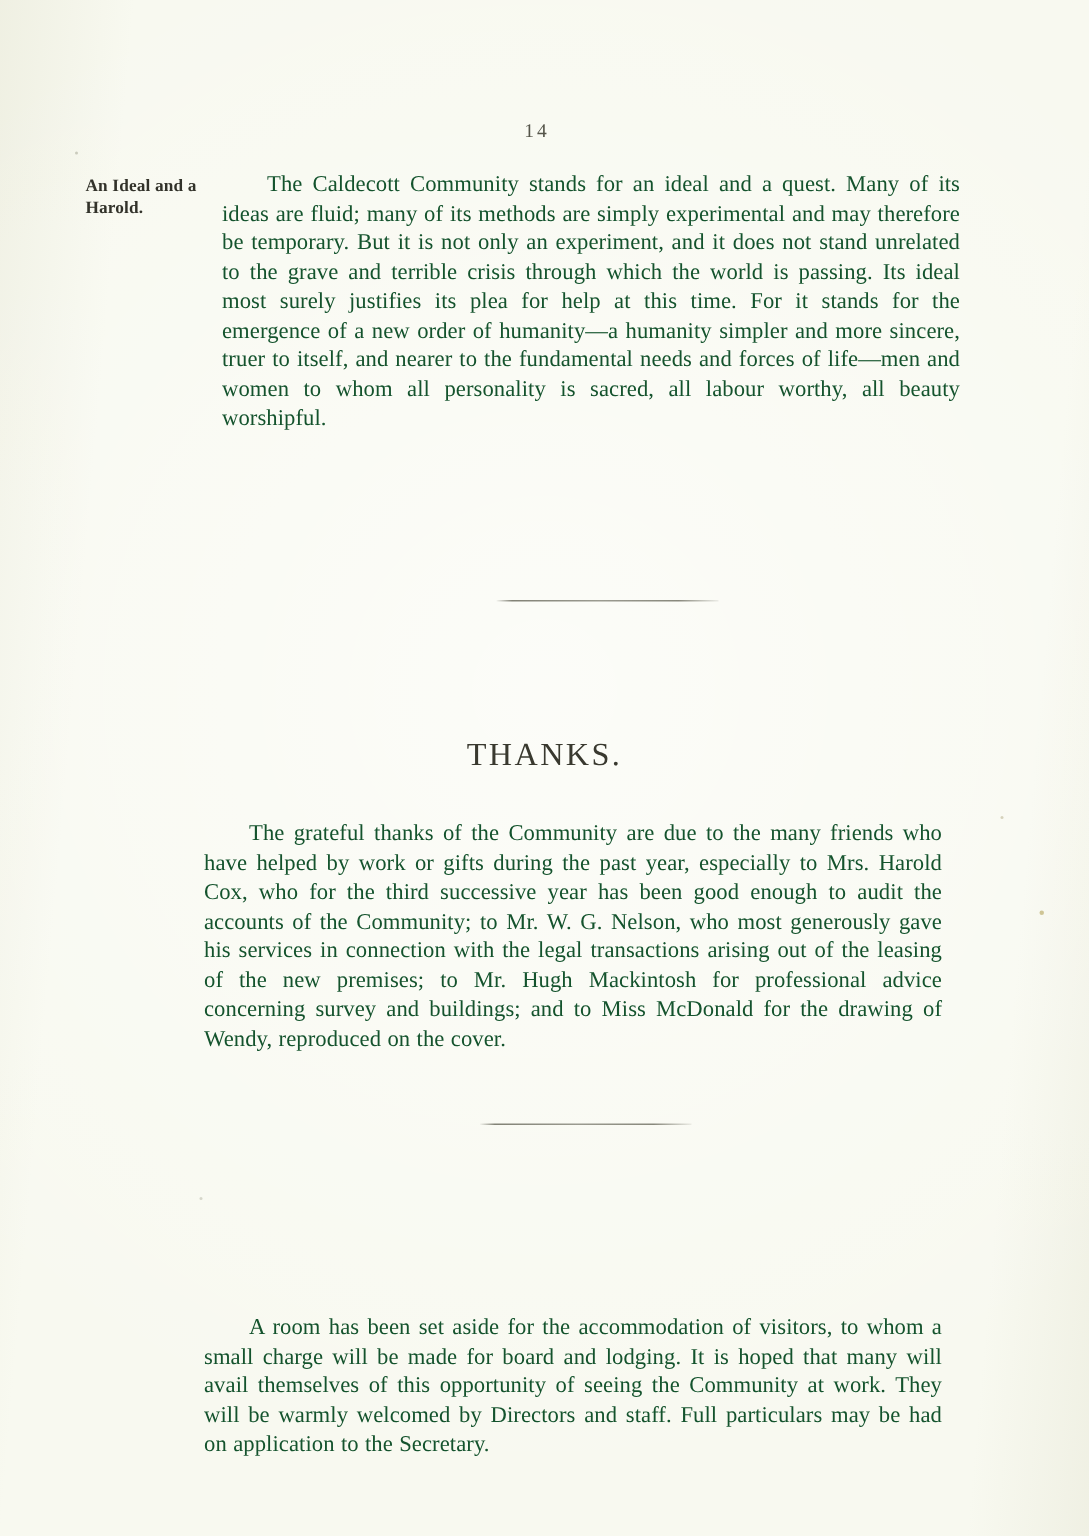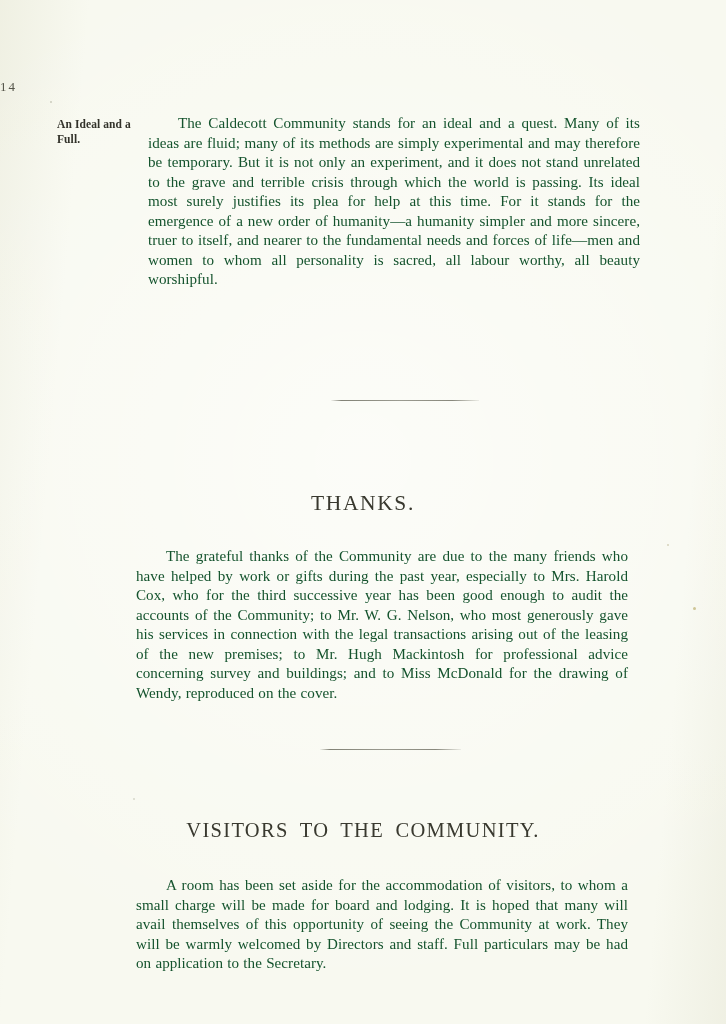--- a/index.html
+++ b/index.html
@@ -40,21 +40,21 @@
     border-radius: 50%;
     pointer-events: none;
   }
 
   
   .folio {
     position: absolute;
     top: 79px;
     left: 0;
     right: 10px;
-    text-align: left;
+    text-align: center;
     font-size: 13px;
     letter-spacing: 2px;
     color: #55554a;
   }
 
   
   .marginal-note {
     position: absolute;
     left: 57px;
     top: 117px;
@@ -145,35 +145,34 @@
 
   <div class="paper-tone"></div>
 
   <div class="speck" style="left:50px; top:101px; width:2px; height:2px; background:rgba(150,150,130,0.45);"></div>
   <div class="speck" style="left:693px; top:607px; width:3px; height:3px; background:rgba(173,155,74,0.55);"></div>
   <div class="speck" style="left:667px; top:544px; width:2px; height:2px; background:rgba(160,150,105,0.40);"></div>
   <div class="speck" style="left:133px; top:798px; width:2px; height:2px; background:rgba(150,150,130,0.35);"></div>
 
   <div class="folio">14</div>
 
-  <div class="marginal-note">An Ideal and a Full.</div>
+  <div class="marginal-note">An Ideal and a Harold.</div>
 
   <div class="column">
     <p class="body">The Caldecott Community stands for an ideal and a quest. Many of its ideas are fluid; many of its methods are simply experimental and may therefore be temporary. But it is not only an experiment, and it does not stand unrelated to the grave and terrible crisis through which the world is passing. Its ideal most surely justifies its plea for help at this time. For it stands for the emergence of a new order of humanity—a humanity simpler and more sincere, truer to itself, and nearer to the fundamental needs and forces of life—men and women to whom all personality is sacred, all labour worthy, all beauty worshipful.</p>
   </div>
 
   <div class="rule rule-1"></div>
 
   <h2 class="heading heading-thanks">THANKS.</h2>
 
   <div class="block block-thanks">
     <p class="body">The grateful thanks of the Community are due to the many friends who have helped by work or gifts during the past year, especially to Mrs. Harold Cox, who for the third successive year has been good enough to audit the accounts of the Community; to Mr. W. G. Nelson, who most generously gave his services in connection with the legal transactions arising out of the leasing of the new premises; to Mr. Hugh Mackintosh for professional advice concerning survey and buildings; and to Miss McDonald for the drawing of Wendy, reproduced on the cover.</p>
   </div>
 
   <div class="rule rule-2"></div>
 
-  <h2 class="heading heading-visitors">VISITORS TO THE COMMUNITY.</h2>
 
   <div class="block block-visitors">
     <p class="body">A room has been set aside for the accommodation of visitors, to whom a small charge will be made for board and lodging. It is hoped that many will avail themselves of this opportunity of seeing the Community at work. They will be warmly welcomed by Directors and staff. Full particulars may be had on application to the Secretary.</p>
   </div>
 
 </div>
 
 </body></html>

